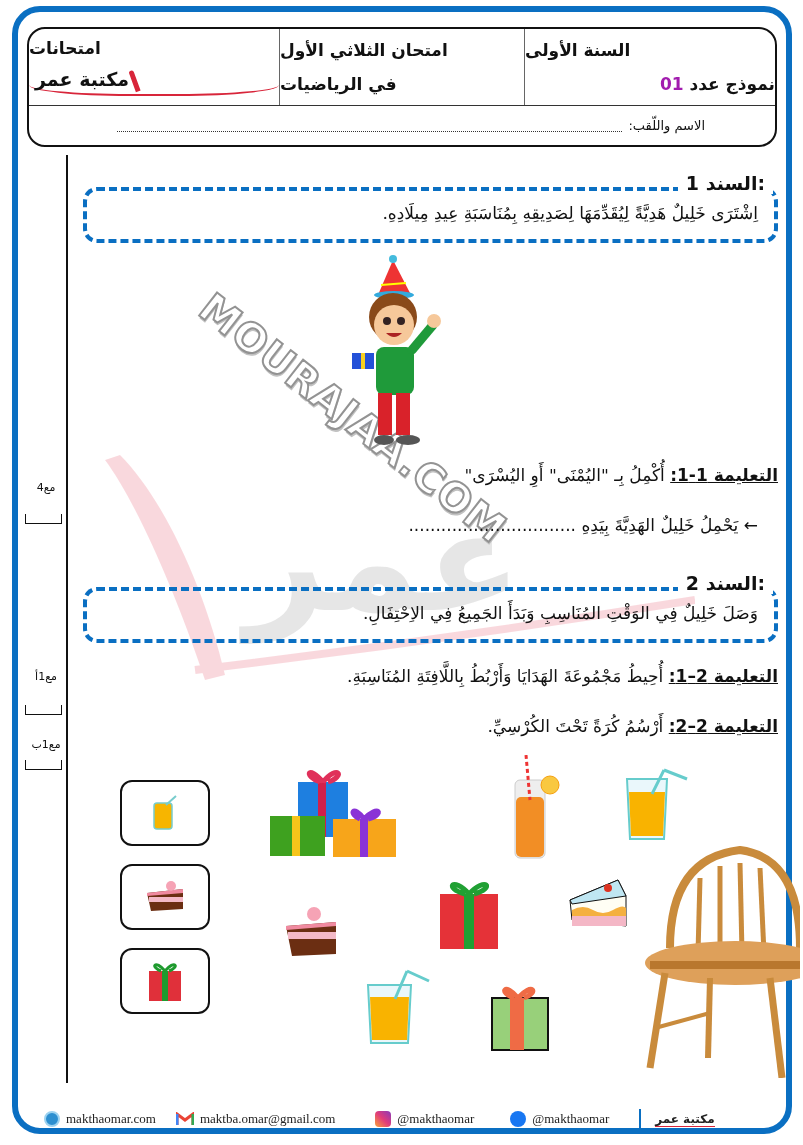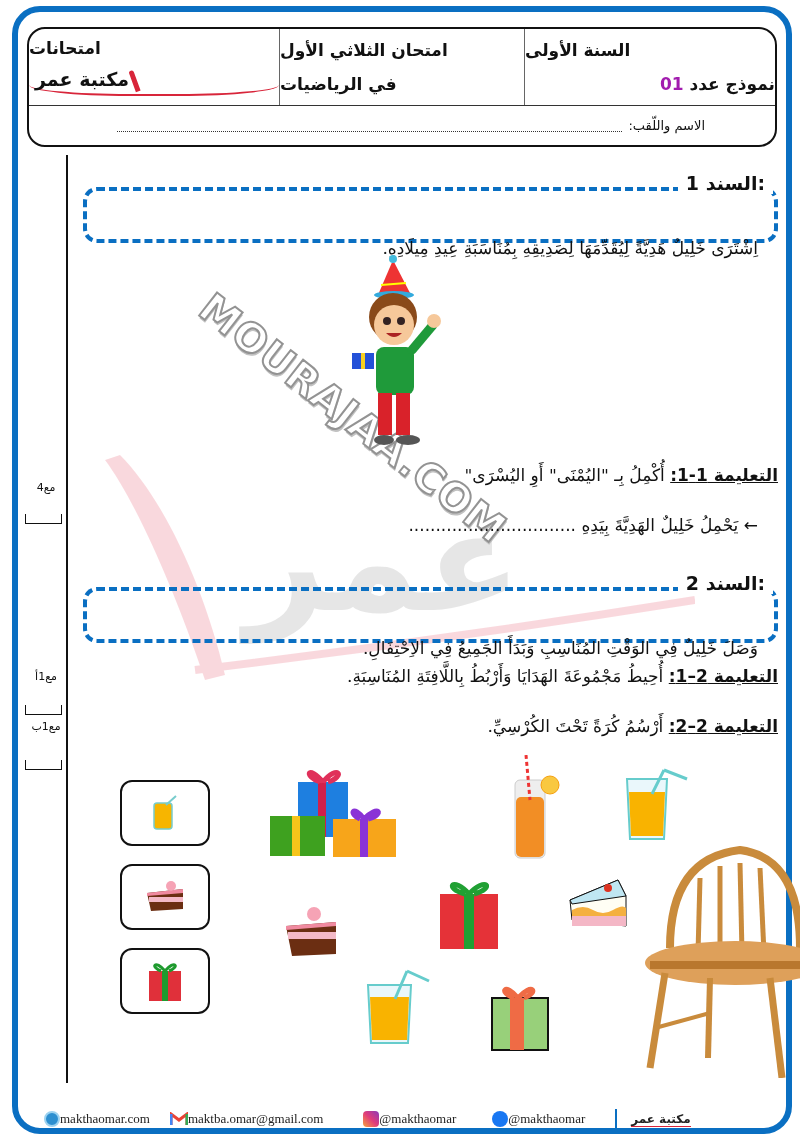--- a/index.html
+++ b/index.html
@@ -30,40 +30,40 @@
 
     
     .grade-line { position: absolute; left: 66px; top: 155px; width: 1.5px; height: 928px; background: #111; }
     .grade-label { position: absolute; font-size: 11px; left: 28px; width: 36px; text-align: center; }
     .grade-box { position: absolute; left: 25px; width: 37px; height: 10px; border-left: 1.5px solid #111; border-right: 1.5px solid #111; border-bottom: 1.5px solid #111; }
     .sanad-title { position: absolute; font-weight: bold; font-size: 19px; background: #fff; padding: 0 8px; }
     .dash-box {
       position: absolute; left: 83px; width: 695px; height: 56px;
       border: 4px dashed #0a6fc2; border-radius: 14px;
     }
-    .dash-text { position: absolute; right: 16px; top: 12px; font-family: "DejaVu Serif", serif; font-size: 17px; direction: rtl; margin-top: 35px; }
+    .dash-text { position: absolute; right: 16px; top: 12px; font-family: "DejaVu Serif", serif; font-size: 17px; direction: rtl; }
     .instr { position: absolute; right: 25px; font-size: 17px; direction: rtl; white-space: nowrap; }
     .instr .ul { text-decoration: underline; font-weight: bold; }
     .instr .body { font-family: "DejaVu Serif", serif; }
 
     
     .wm-mourajaa {
       position: absolute; left: 165px; top: 395px; transform: rotate(38deg);
       font-size: 40px; font-weight: bold; color: #fff; letter-spacing: 1px;
       -webkit-text-stroke: 2px #888; text-shadow: 2px 2px 0 #bbb; opacity: 0.9;
     }
     .wm-logo { position: absolute; left: 95px; top: 440px; width: 600px; height: 260px; opacity: 0.18; }
 
     
     .img { position: absolute; }
     .card { position: absolute; left: 120px; width: 90px; height: 66px; border: 2px solid #111; border-radius: 12px; display: flex; align-items: center; justify-content: center; }
 
     
     .footer { position: absolute; left: 40px; top: 1108px; width: 730px; height: 22px; display: flex; align-items: center; font-family: "Liberation Serif", serif; font-size: 13px; color: #222; }
-    .foot-item { display: flex; align-items: center; }
+    .foot-item { display: flex; align-items: center; gap: 6px; }
     .f-icon { width: 16px; height: 16px; border-radius: 50%; display: inline-block; }
   </style>
 </head>
 <body>
 
 <div class="page-frame"></div>
 
 <svg class="wm-logo" viewBox="0 0 600 260">
   <path d="M10 20 C 40 60, 80 150, 110 240 L 130 235 C 110 150, 70 60, 25 15 Z" fill="#e0304a"></path>
   <text x="150" y="170" font-size="140" font-family="DejaVu Sans" fill="#777" font-weight="bold">عمر</text>
@@ -96,21 +96,21 @@
     <span>الاسم واللّقب:</span>
     <span class="name-dots"></span>
   </div>
 </div>
 
 <div class="grade-line"></div>
 <div class="grade-label" style="top:481px">مع4</div>
 <div class="grade-box" style="top:514px"></div>
 <div class="grade-label" style="top:670px">مع1أ</div>
 <div class="grade-box" style="top:705px"></div>
-<div class="grade-label" style="top:720px">مع1ب</div>
+<div class="grade-label" style="top:738px">مع1ب</div>
 <div class="grade-box" style="top:760px"></div>
 
 <div class="dash-box" style="top:187px">
   <div class="dash-text">اِشْتَرَى خَلِيلٌ هَدِيَّةً لِيُقَدِّمَهَا لِصَدِيقِهِ بِمُنَاسَبَةِ عِيدِ مِيلَادِهِ.</div>
 </div>
 <div class="sanad-title" style="right:30px; top:172px;">السند 1:</div>
 
 <svg class="img" style="left:348px; top:255px;" width="100" height="195" viewBox="0 0 100 195">
   <polygon points="30,40 45,5 62,38" fill="#e33"></polygon>
   <line x1="33" y1="30" x2="58" y2="28" stroke="#ff0" stroke-width="2"></line>

